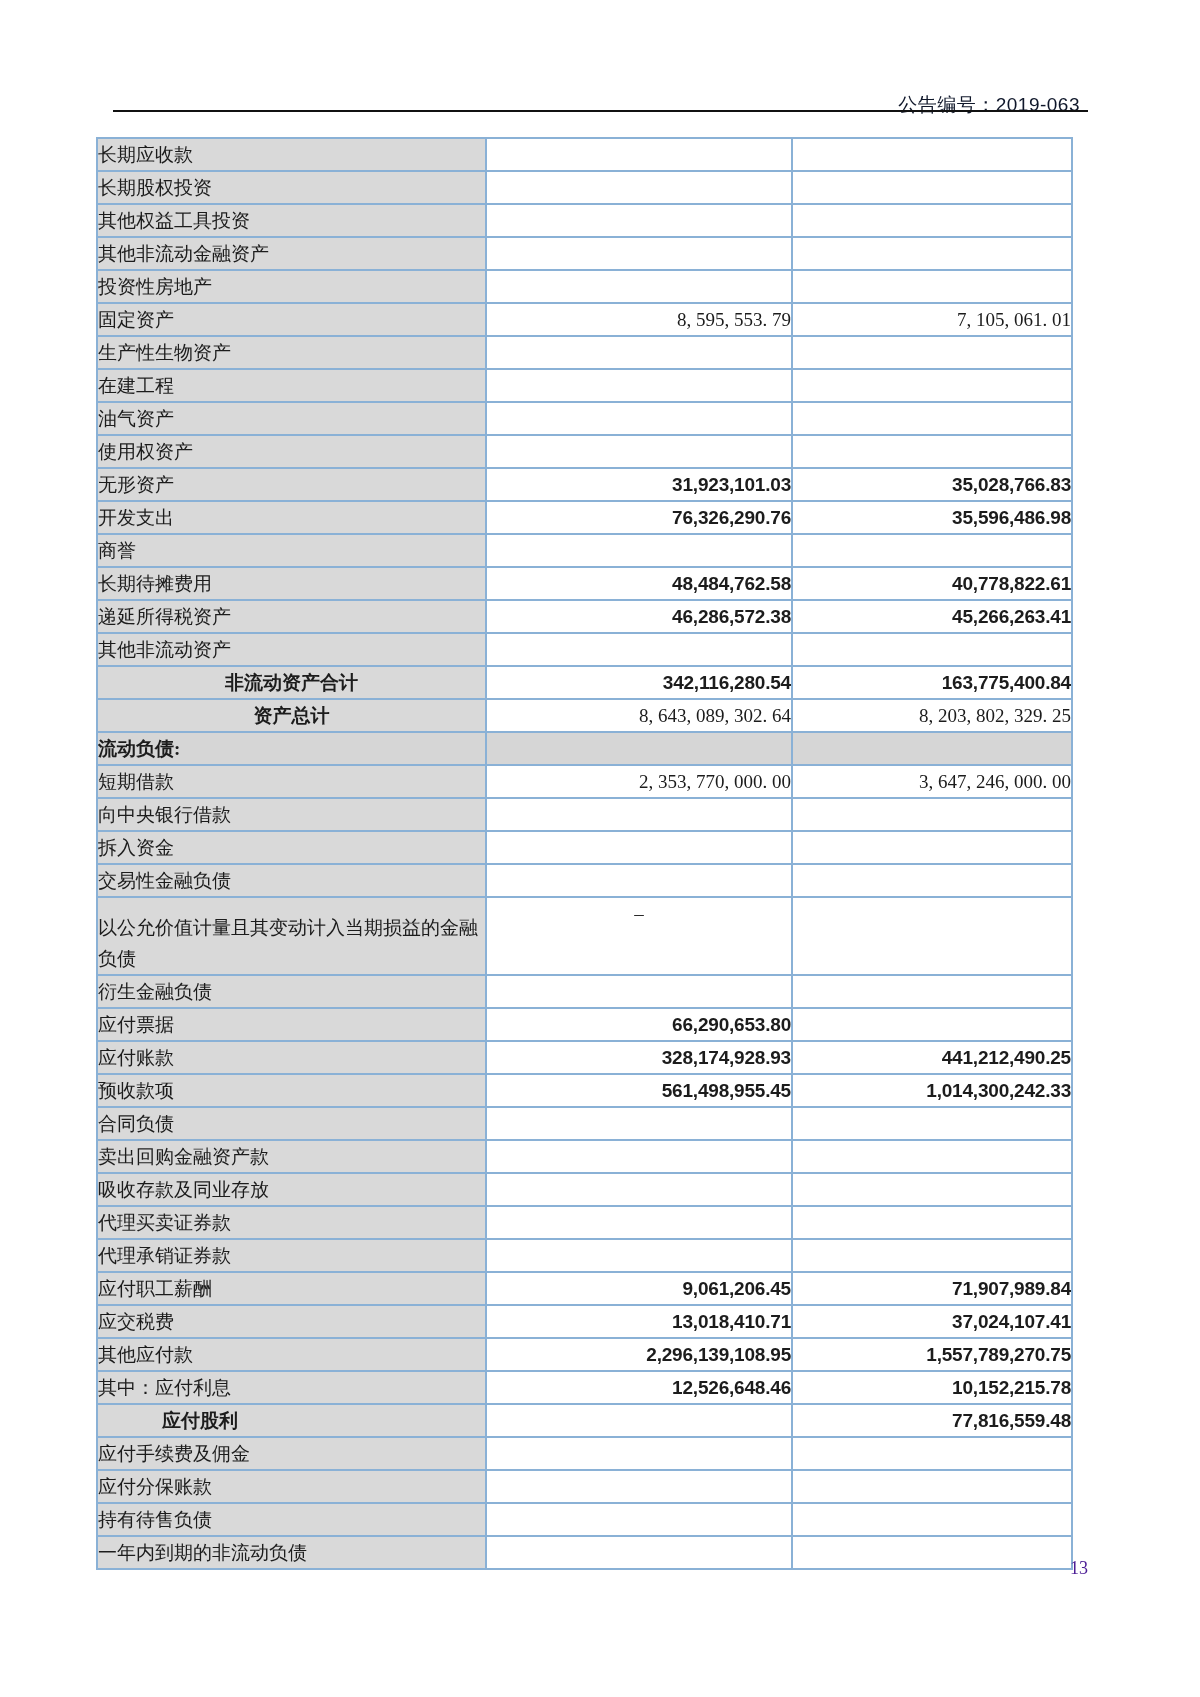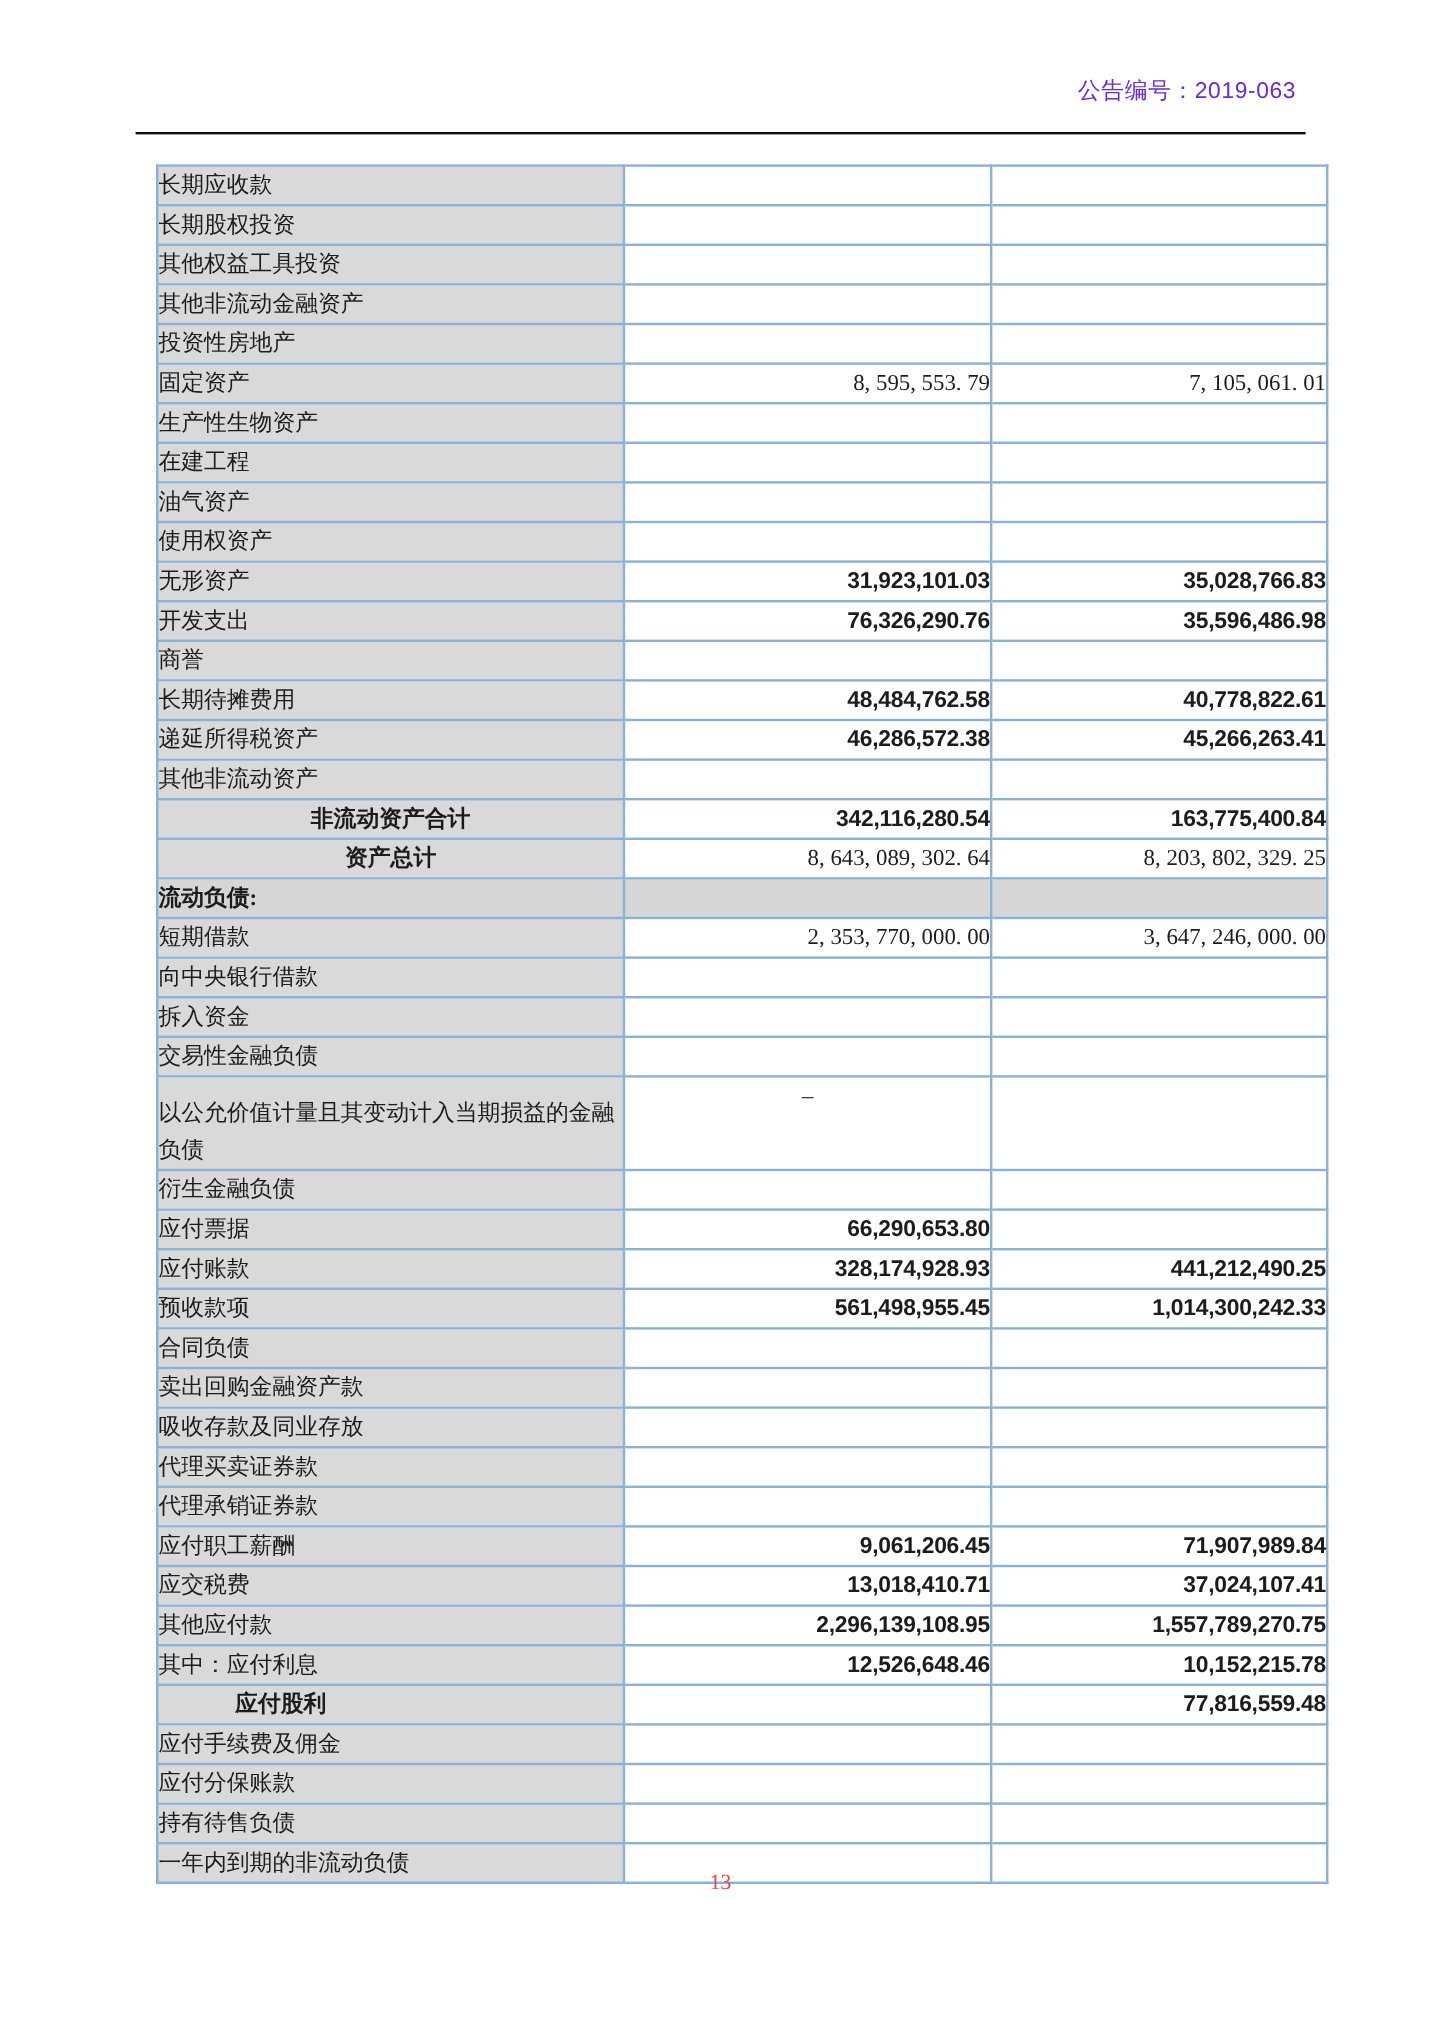--- a/index.html
+++ b/index.html
@@ -8,30 +8,30 @@
     --section-gray:#d6d6d6;
     --rule-black:#111111;
     --text:#1c1c1c;
   }
   html,body{margin:0;padding:0;}
   body{
     width:1200px;height:1697px;background:#ffffff;position:relative;
     font-family:"Liberation Serif", serif;color:var(--text);
   }
   .header-text{
-    position:absolute;top:63px;left:113px;width:967px;text-align:right;
-    font-family:"Liberation Sans", sans-serif;font-size:19px;color:#6d28d9;
+    position:absolute;top:92px;left:113px;width:967px;text-align:right;
+    font-family:"Liberation Sans", sans-serif;font-size:19px;color:#0f172a;
     letter-spacing:0.5px;
   }
   .header-rule{
     position:absolute;top:110px;left:113px;width:975px;height:2px;
     background:var(--rule-black);
   }
   table.sheet{
-    position:absolute;top:137px;left:130px;width:975px;
+    position:absolute;top:137px;left:96px;width:975px;
     border-collapse:collapse;table-layout:fixed;
   }
   table.sheet td{
     border:2px solid var(--border-blue);
     height:31px;padding:0;font-size:19px;color:var(--text);
     overflow:hidden;vertical-align:middle;
   }
   td.label{
     background:var(--cell-gray);
     padding:0 8px 0 20px;text-align:left;line-height:24px;
@@ -50,22 +50,22 @@
   tr.section td.label{font-weight:700;}
   td.label.center{text-align:center;font-weight:700;padding:0 8px;}
   td.label.indent{padding-left:64px;font-weight:bold;}
   tr.tall td{height:62px;vertical-align:top;}
   tr.tall td.label{line-height:31px;padding-top:14px;}
   tr.tall td.val{
     text-align:center;font-family:"Liberation Serif", serif;font-weight:400;
     padding-top:5px;font-size:19px;
   }
   .page-number{
-    position:absolute;top:1558px;left:113px;width:975px;text-align:center;
-    font-family:"Liberation Serif", serif;font-size:18px;color:#ef4444;
+    position:absolute;top:1558px;left:113px;width:975px;text-align:right;
+    font-family:"Liberation Serif", serif;font-size:18px;color:#4c1d95;
   }
 </style>
 </head>
 <body>
 
 <div class="header-text">公告编号：2019-063</div>
 
 <div class="header-rule"></div>
 
 <table class="sheet">

